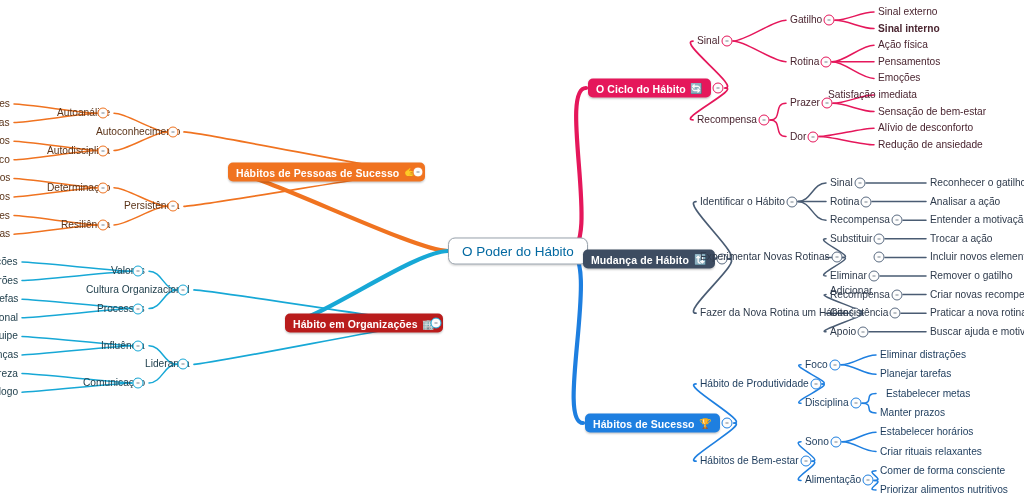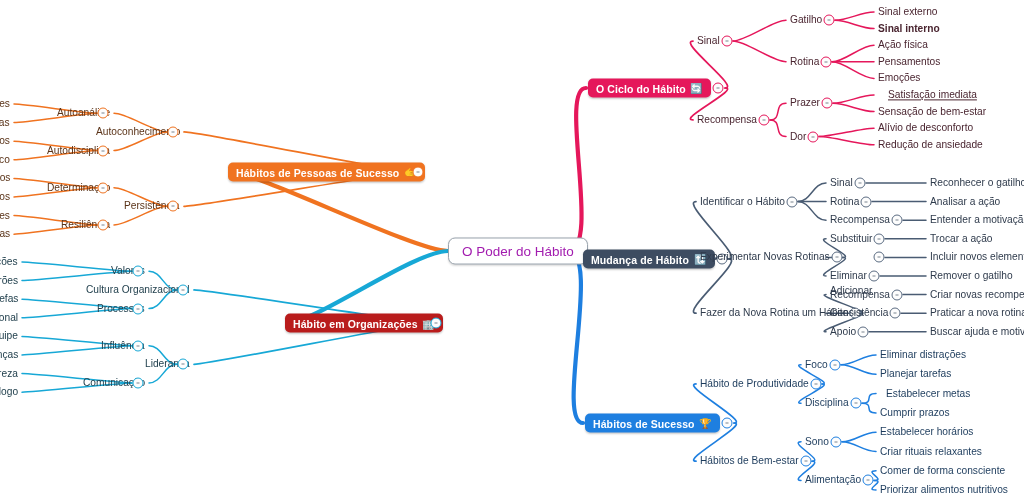--- a/index.html
+++ b/index.html
@@ -9,21 +9,21 @@
     position:relative;
   }
   #canvas{position:absolute;inset:0;width:1024px;height:501px;}
   svg.links{position:absolute;left:0;top:0;width:1024px;height:501px;pointer-events:none;}
 
   .node{position:absolute;white-space:nowrap;transform:translateY(-50%);}
 
   
   .root{
     background:#ffffff;border:1.4px solid #9aa4ae;border-radius:7px;
-    padding:5px 13px;font-size:13.5px;color:#a21caf;
+    padding:5px 13px;font-size:13.5px;color:#0369a1;
     box-shadow:0 1px 2px rgba(0,0,0,.14);
   }
 
   
   .pill{
     border-radius:5px;padding:3.5px 8px;color:#fff;font-size:10.5px;
     font-weight:600;display:flex;align-items:center;gap:5px;
     box-shadow:0 1px 2px rgba(0,0,0,.20);letter-spacing:.1px;
   }
   .pill .emoji{font-size:10px;line-height:1;}
@@ -158,21 +158,21 @@
       <div class="node txt crimson" style="left: 878px; top: 28.6px; font-weight: bold;"><span>Sinal interno</span></div>
       <div class="node txt crimson" style="left: 790px; top: 61.8px;"><span>Rotina</span></div>
       <div class="tg crimson" style="left: 826px; top: 61.8px;"></div>
       <div class="node txt crimson" style="left: 878px; top: 45.2px;"><span>Ação física</span></div>
       <div class="node txt crimson" style="left: 878px; top: 61.8px;"><span>Pensamentos</span></div>
       <div class="node txt crimson" style="left: 878px; top: 78.4px;"><span>Emoções</span></div>
       <div class="node txt crimson" style="left: 697px; top: 119.9px;"><span>Recompensa</span></div>
       <div class="tg crimson" style="left: 764px; top: 119.9px;"></div>
       <div class="node txt crimson" style="left: 790px; top: 103.3px;"><span>Prazer</span></div>
       <div class="tg crimson" style="left: 827px; top: 103.3px;"></div>
-      <div class="node txt crimson" style="left: 888px; top: 95px; text-decoration: underline;"><span>Satisfação imediata</span></div>
+      <div class="node txt crimson" style="left: 828px; top: 95px;"><span>Satisfação imediata</span></div>
       <div class="node txt crimson" style="left: 878px; top: 111.6px;"><span>Sensação de bem-estar</span></div>
       <div class="node txt crimson" style="left: 790px; top: 136.5px;"><span>Dor</span></div>
       <div class="tg crimson" style="left: 813px; top: 136.5px;"></div>
       <div class="node txt crimson" style="left: 878px; top: 128.2px;"><span>Alívio de desconforto</span></div>
       <div class="node txt crimson" style="left: 878px; top: 144.8px;"><span>Redução de ansiedade</span></div>
       <div class="node pill navy" style="left: 583px; top: 259px;">
         <span>Mudança de Hábito</span>
         <span class="emoji">🔃</span>
       </div>
       <div class="tg navy" style="left: 722px; top: 259px;"></div>
@@ -216,21 +216,21 @@
       <div class="tg blue" style="left: 727px; top: 423px;"></div>
       <div class="node txt blue" style="left: 700px; top: 383.95px;"><span>Hábito de Produtividade</span></div>
       <div class="tg blue" style="left: 816px; top: 383.95px;"></div>
       <div class="node txt blue" style="left: 805px; top: 364.65px;"><span>Foco</span></div>
       <div class="tg blue" style="left: 835px; top: 364.65px;"></div>
       <div class="node txt blue" style="left: 880px; top: 355px;"><span>Eliminar distrações</span></div>
       <div class="node txt blue" style="left: 880px; top: 374.3px;"><span>Planejar tarefas</span></div>
       <div class="node txt blue" style="left: 805px; top: 403.25px;"><span>Disciplina</span></div>
       <div class="tg blue" style="left: 856px; top: 403.25px;"></div>
       <div class="node txt blue" style="left: 880px; top: 393.6px; padding-left: 6px;"><span>Estabelecer metas</span></div>
-      <div class="node txt blue" style="left: 880px; top: 412.9px;"><span>Cumprir prazos</span></div>
+      <div class="node txt blue" style="left: 880px; top: 412.9px;"><span>Manter prazos</span></div>
       <div class="node txt blue" style="left: 700px; top: 461.15px;"><span>Hábitos de Bem-estar</span></div>
       <div class="tg blue" style="left: 806px; top: 461.15px;"></div>
       <div class="node txt blue" style="left: 805px; top: 441.85px;"><span>Sono</span></div>
       <div class="tg blue" style="left: 836px; top: 441.85px;"></div>
       <div class="node txt blue" style="left: 880px; top: 432.2px;"><span>Estabelecer horários</span></div>
       <div class="node txt blue" style="left: 880px; top: 451.5px;"><span>Criar rituais relaxantes</span></div>
       <div class="node txt blue" style="left: 805px; top: 480.45px;"><span>Alimentação</span></div>
       <div class="tg blue" style="left: 868px; top: 480.45px;"></div>
       <div class="node txt blue" style="left: 880px; top: 470.8px;"><span>Comer de forma consciente</span></div>
       <div class="node txt blue" style="left: 880px; top: 490.1px;"><span>Priorizar alimentos nutritivos</span></div>

